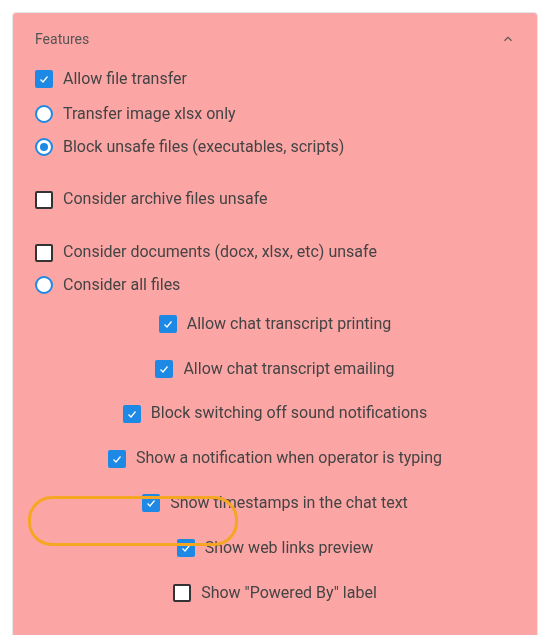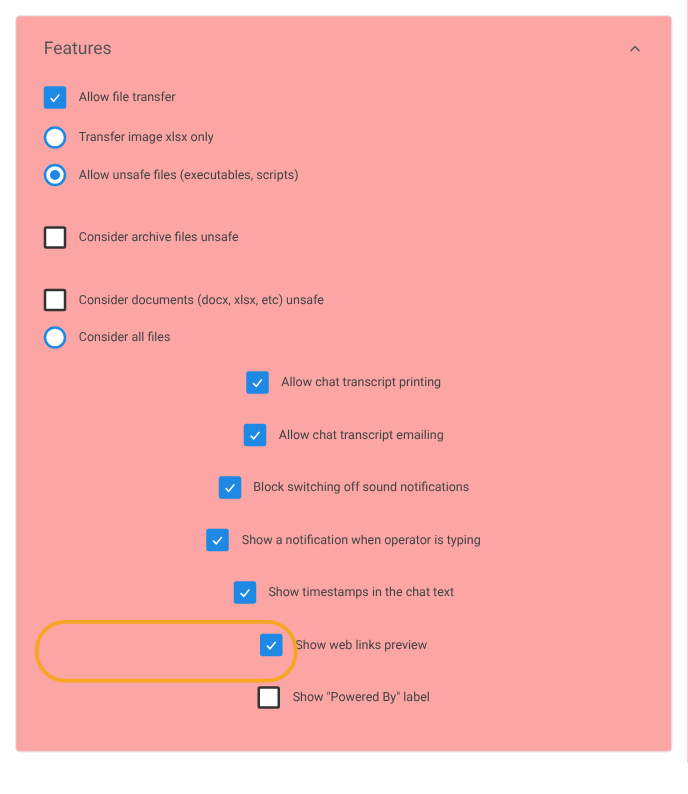--- a/index.html
+++ b/index.html
@@ -67,21 +67,21 @@
   }
   .rdo .dot {
     width: 8px; height: 8px;
     border-radius: 50%;
     background: #1e88e5;
     display: none;
   }
   .rdo.selected .dot { display: block; }
   .label {
     color: #444;
-    font-size: 10px;
+    font-size: 16px;
     line-height: 1.3;
   }
   .highlight-ring {
     position: absolute;
     border: 3px solid #f5a623;
     border-radius: 24px;
     pointer-events: none;
   }
 </style>
 </head>
@@ -107,21 +107,21 @@
 
   <div class="item tight indent1">
     <span class="rdo"></span>
     <span class="label">Transfer image xlsx only</span>
   </div>
 
   <div class="item tight indent1">
     <span class="rdo selected">
         <span class="dot"></span>
       </span>
-    <span class="label">Allow unsafe files (executables, scripts)</span>
+    <span class="label">Block unsafe files (executables, scripts)</span>
   </div>
 
   <div class="item tight indent2">
     <span class="cbx"></span>
     <span class="label">Consider archive files unsafe</span>
   </div>
 
   <div class="item tight indent2">
     <span class="cbx"></span>
     <span class="label">Consider documents (docx, xlsx, etc) unsafe</span>

